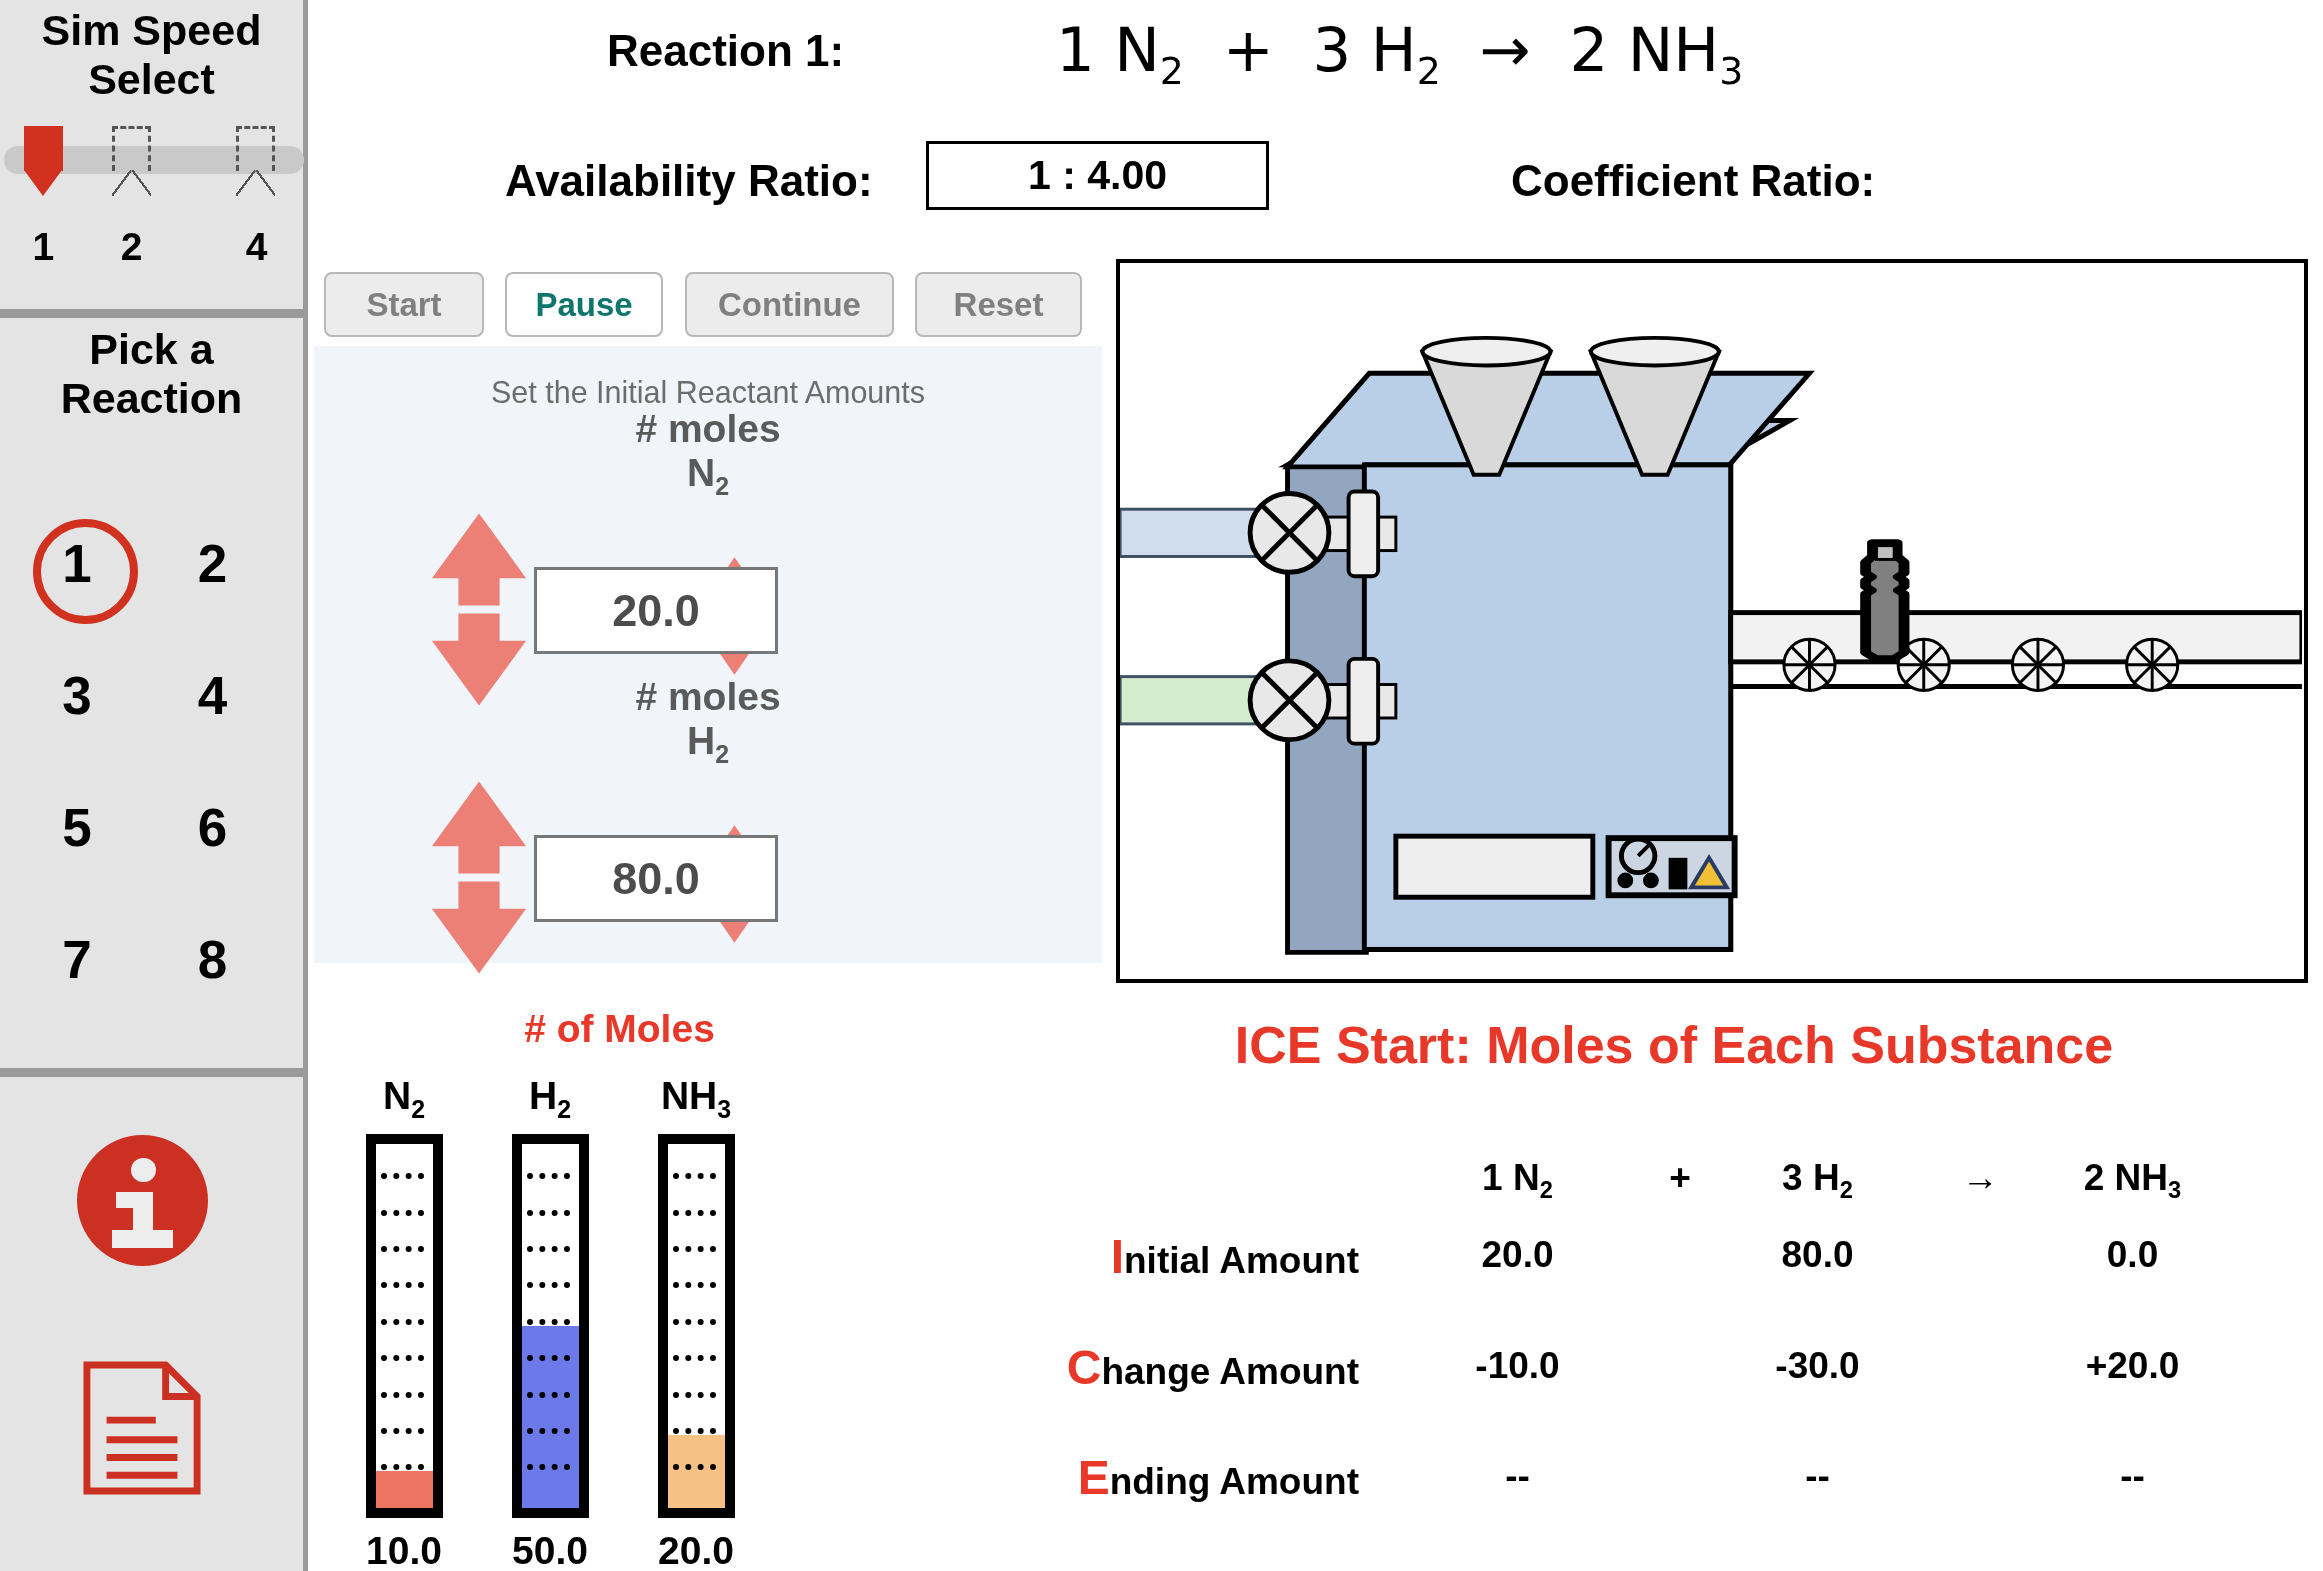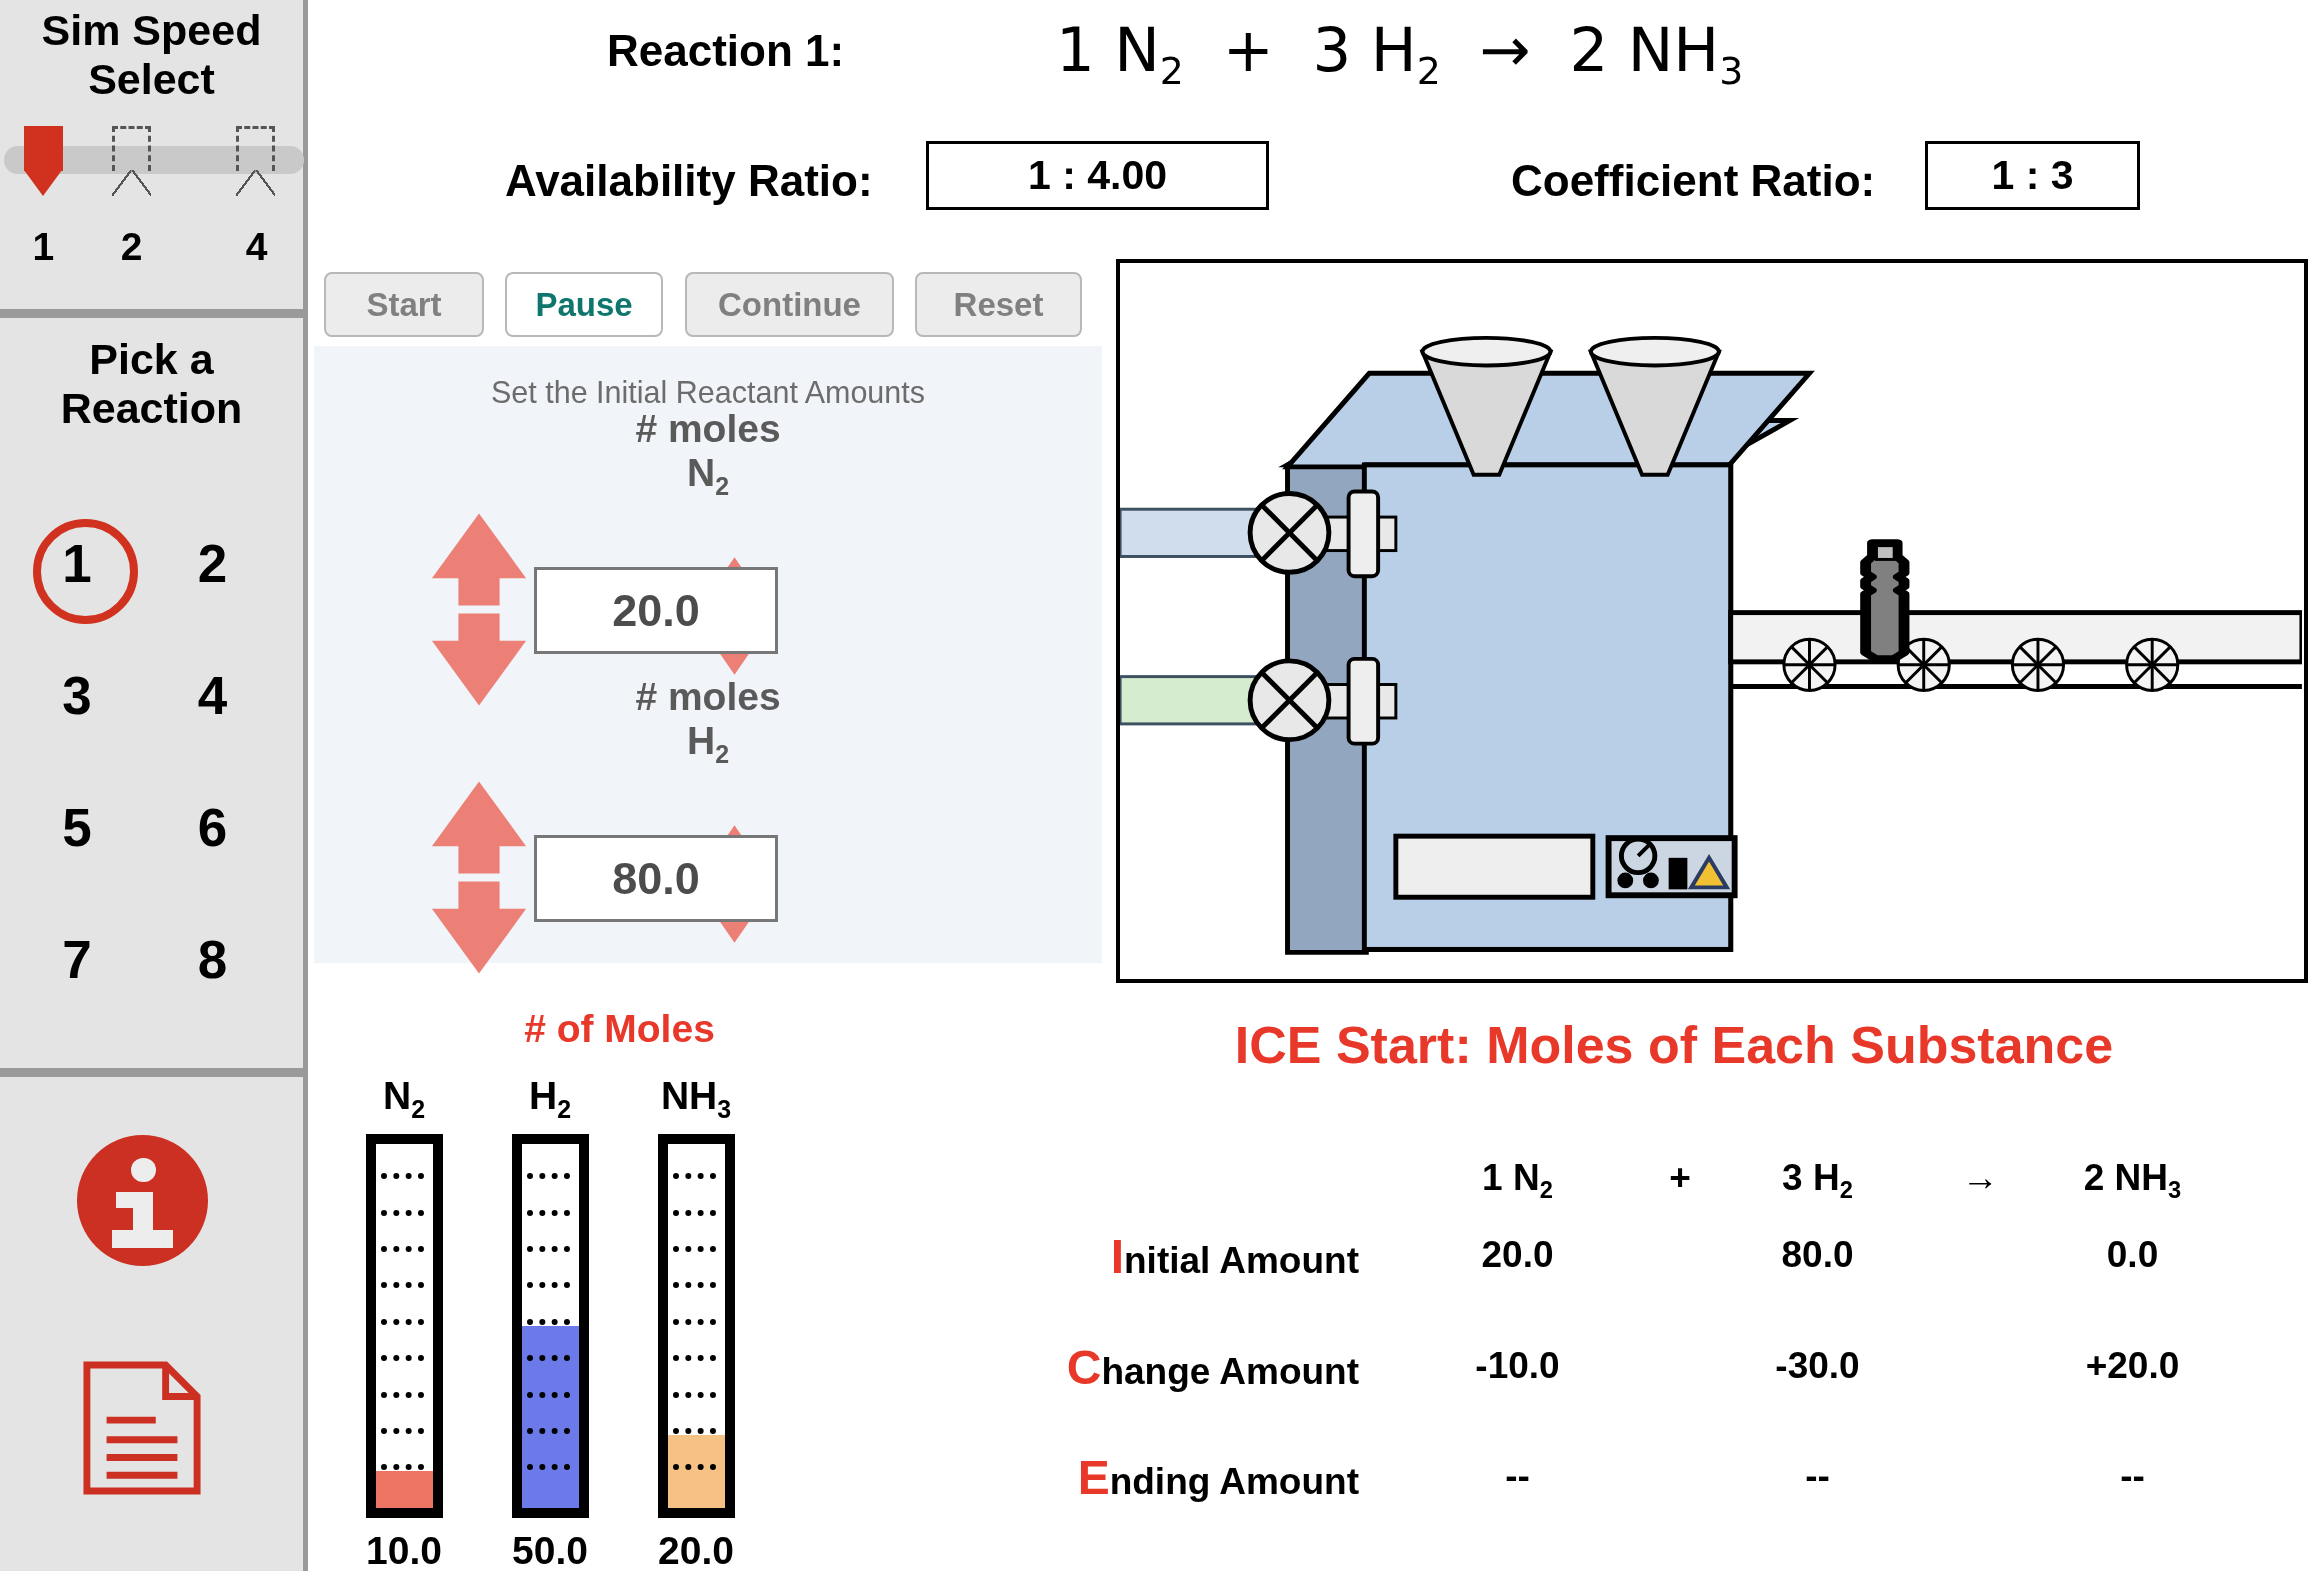--- a/index.html
+++ b/index.html
@@ -211,21 +211,21 @@
     <div class="speed-marker idle" style="left:236px; top:126px;">
       <div class="body"></div>
         <div class="tip"></div>
     </div>
     <div class="speed-label" style="left:13.8px;">1</div>
     <div class="speed-label" style="left:102px;">2</div>
     <div class="speed-label" style="left:227px;">4</div>
 
     <div class="side-sep" style="top:309px;"></div>
 
-    <div class="side-title" style="top:335px; font-size:43px;">
+    <div class="side-title" style="top:325px; font-size:43px;">
       <div>Pick a</div>
       <div>Reaction</div>
     </div>
 
     <div class="rxn-num selected" style="left:29.6px; top:516px;">
       <span>1</span>
       </div>
     <div class="rxn-num" style="left:165px; top:516px;">
       <span>2</span>
       </div>
@@ -277,21 +277,20 @@
     <span>H</span><sub>2</sub>
     &nbsp;<span>→</span>&nbsp;
     <span>2</span>
     <span>NH</span><sub>3</sub>
   </div>
 
   <div class="hdr-label" style="left:505px; top:156px; font-size:44px;">Availability Ratio:</div>
   <div class="ratio-box" style="left:926px; top:141px; width:343px; height:69px; font-size:41px;">1 : 4.00</div>
 
   <div class="hdr-label" style="left:1511px; top:156px; font-size:44px;">Coefficient Ratio:</div>
-  <div class="ratio-box" style="left:1925px; top:141px; width:215px; height:69px; font-size:41px;">1 : 3</div>
 
   <div class="ctrl-btn" style="left:324px; top:272px; width:160px;">Start</div>
   <div class="ctrl-btn active" style="left:505px; top:272px; width:158px;">Pause</div>
   <div class="ctrl-btn" style="left:685px; top:272px; width:209px;">Continue</div>
   <div class="ctrl-btn" style="left:915px; top:272px; width:167px;">Reset</div>
 
   <div id="reactant-panel">
     <div class="panel-head" style="top:7.9px;margin-top:21px;">Set the Initial Reactant Amounts</div>
 
     <div class="moles-cap" style="top:61px;">

